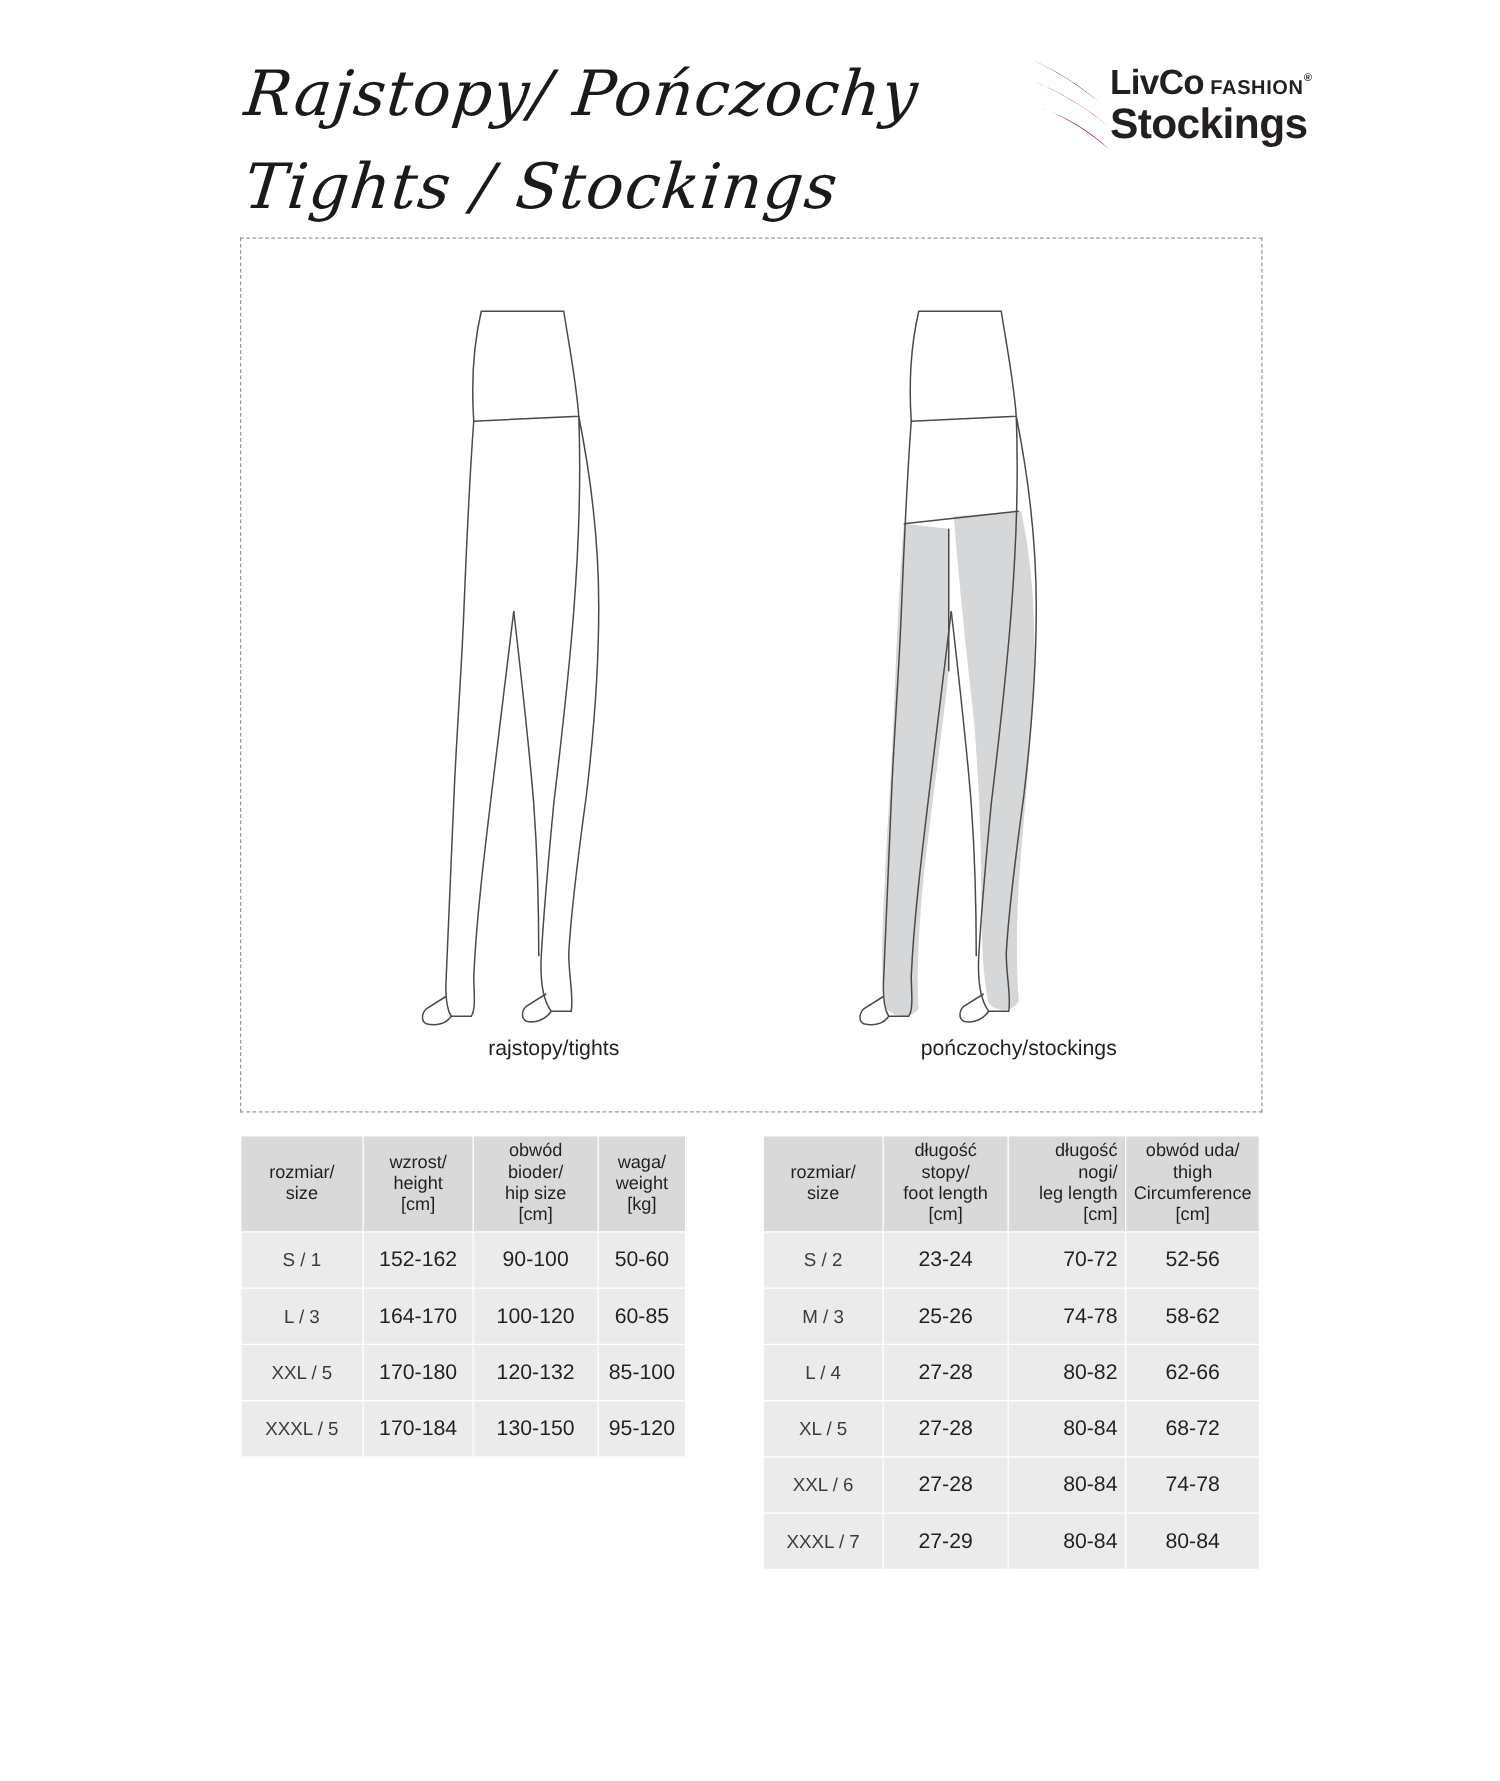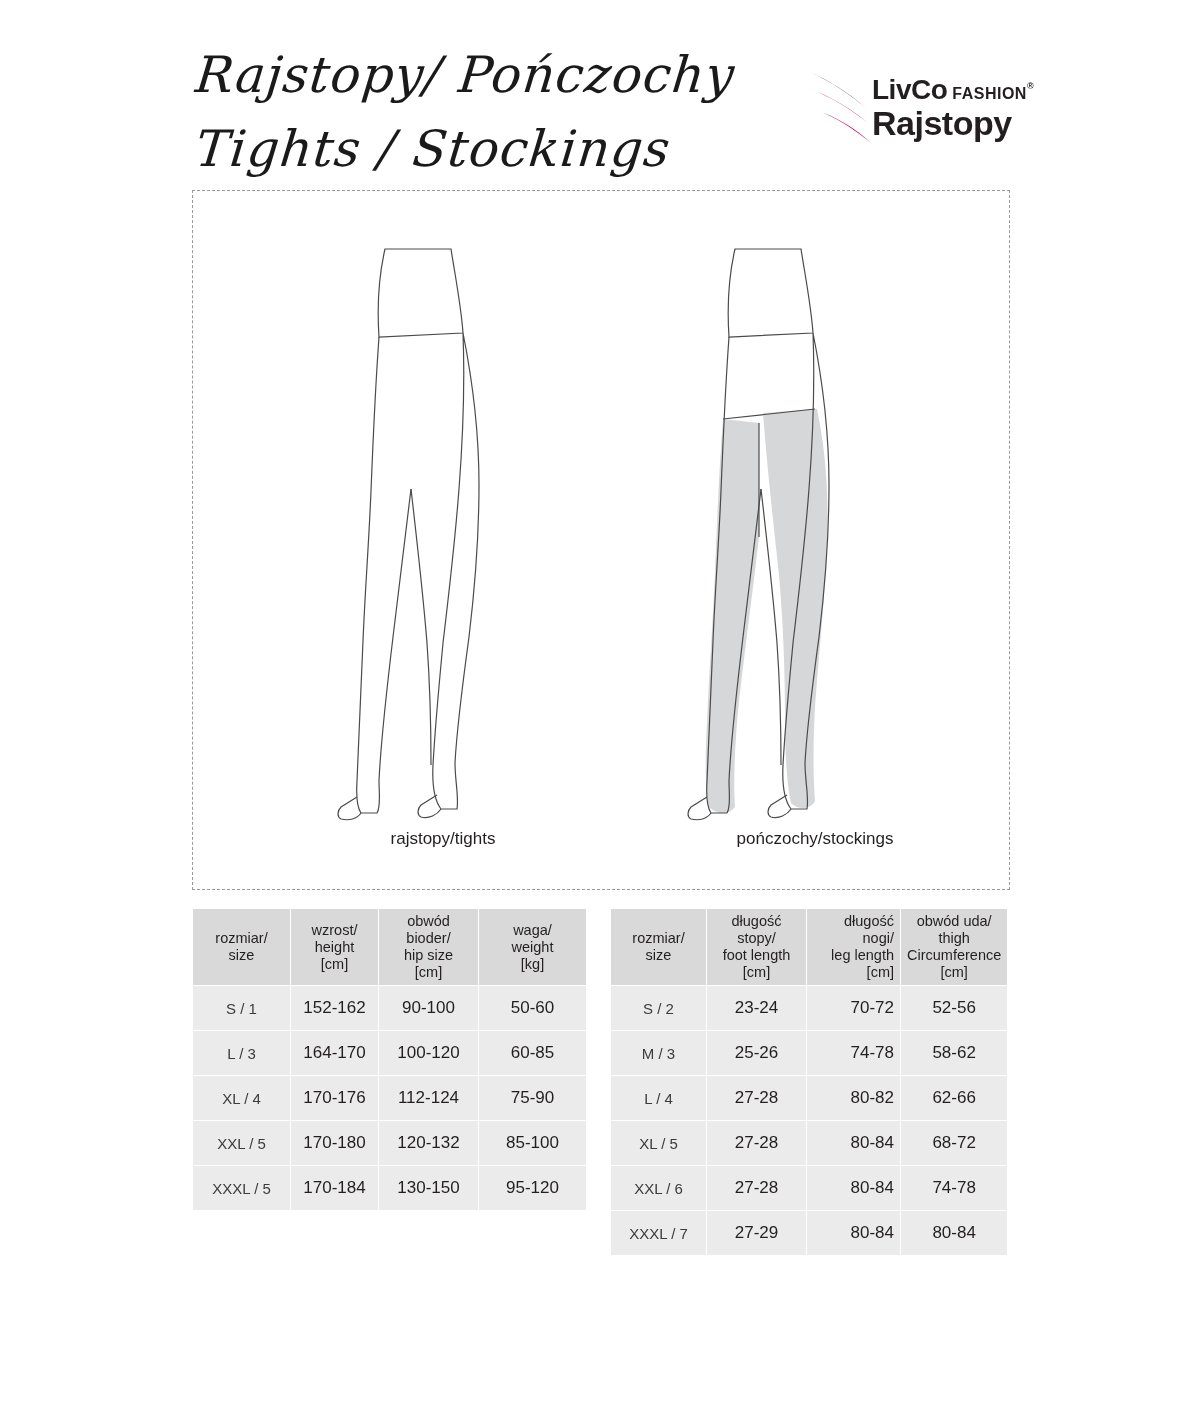--- a/index.html
+++ b/index.html
@@ -35,22 +35,22 @@
     color: #1a1a1a;
     white-space: nowrap;
     transform: skewX(-6deg);
   }
   .title-line.l1 { font-size: 50px; }
   .title-line.l2 { font-size: 50px; }
 
   
   .logo {
     position: absolute;
-    right: 176px; top: 24px;
-    width: 220px; height: 90px; margin-top: 24px;
+    right: 160px; top: 24px;
+    width: 220px; height: 90px;
   }
   .logo svg { display: block; }
   .logo-text {
     position: absolute;
     left: 68px; top: 10px;
     line-height: 1;
   }
   .logo-row1 {
     font-family: "Liberation Sans", sans-serif;
     font-weight: 700;
@@ -134,21 +134,21 @@
   }
   .tbl td.size-cell {
     font-size: 15px;
     color: #3b3b3b;
   }
 
   
   .tbl-left th:nth-child(1), .tbl-left td:nth-child(1) { width: 98px; }
   .tbl-left th:nth-child(2), .tbl-left td:nth-child(2) { width: 88px; }
   .tbl-left th:nth-child(3), .tbl-left td:nth-child(3) { width: 100px; }
-  .tbl-left th:nth-child(4), .tbl-left td:nth-child(4) { width: 108px; text-align: center; }
+  .tbl-left th:nth-child(4), .tbl-left td:nth-child(4) { width: 70px; text-align: center; }
 
   
   .tbl-right th:nth-child(1), .tbl-right td:nth-child(1) { width: 96px; }
   .tbl-right th:nth-child(2), .tbl-right td:nth-child(2) { width: 100px; }
   .tbl-right th:nth-child(3), .tbl-right td:nth-child(3) { width: 94px; text-align: right; }
   .tbl-right th:nth-child(4), .tbl-right td:nth-child(4) { width: 102px; }
 
   .hdr-l { line-height: 17px; }
 </style>
 </head>
@@ -164,21 +164,21 @@
     <svg width="80" height="86" viewBox="0 0 80 86">
       <path d="M6 6 C24 14, 44 26, 62 42 C48 30, 28 16, 6 6 Z" fill="#231f20"></path>
       <path d="M4 22 C26 30, 50 44, 70 62 C52 46, 26 30, 4 22 Z" fill="#c2186e"></path>
       <path d="M12 44 C30 50, 52 62, 68 78 C52 64, 30 50, 12 44 Z" fill="#c2186e"></path>
       <path d="M22 64 C36 68, 54 76, 66 86 C54 76, 36 68, 22 64 Z" fill="#c2186e"></path>
     </svg>
     <div class="logo-text">
       <div class="logo-row1">
         <span>LivCo</span><span class="fashion">FASHION</span><span class="reg">®</span>
       </div>
-      <div class="logo-row2">Rajstopy</div>
+      <div class="logo-row2">Stockings</div>
     </div>
   </div>
 </div>
 
 <div class="illus-box">
 
   <svg class="fig fig-tights" width="250" height="580" viewBox="0 0 250 580">
     <g fill="none" stroke="#4a4a4a" stroke-width="1.2">
       <path d="M72 8 L138 8 C142 34, 148 64, 150 92 L66 96 C64 66, 66 34, 72 8 Z"></path>
       <path d="M66 96 C62 150, 60 200, 58 250 C56 300, 52 350, 50 400 C48 450, 46 500, 44 540 C43 556, 44 566, 48 572 L64 572 C68 566, 66 552, 66 540 C68 496, 74 446, 80 396 C86 346, 92 296, 98 248"></path>
@@ -241,26 +241,20 @@
       <td>90-100</td>
       <td>50-60</td>
     </tr>
     <tr>
       <td class="size-cell">L / 3</td>
       <td>164-170</td>
       <td>100-120</td>
       <td>60-85</td>
     </tr>
     <tr>
-      <td class="size-cell">XL / 4</td>
-      <td>170-176</td>
-      <td>112-124</td>
-      <td>75-90</td>
-    </tr>
-    <tr>
       <td class="size-cell">XXL / 5</td>
       <td>170-180</td>
       <td>120-132</td>
       <td>85-100</td>
     </tr>
     <tr>
       <td class="size-cell">XXXL / 5</td>
       <td>170-184</td>
       <td>130-150</td>
       <td>95-120</td>

